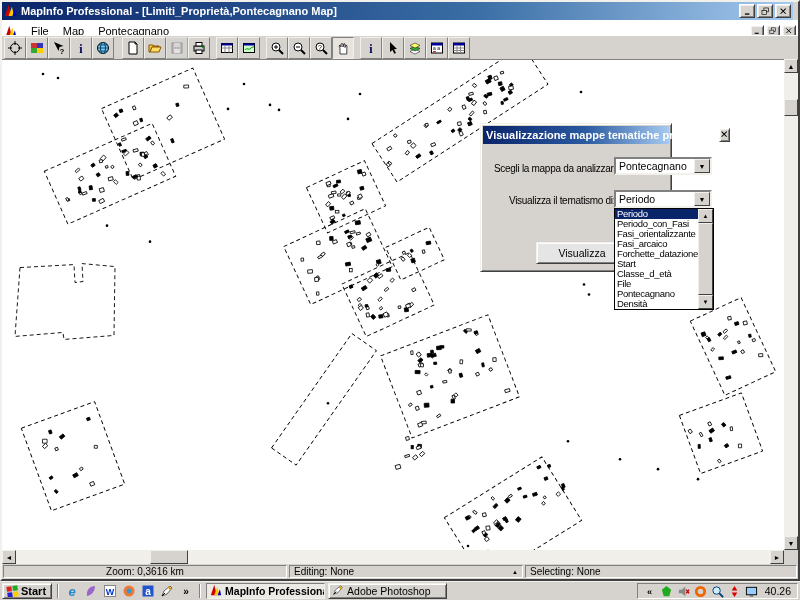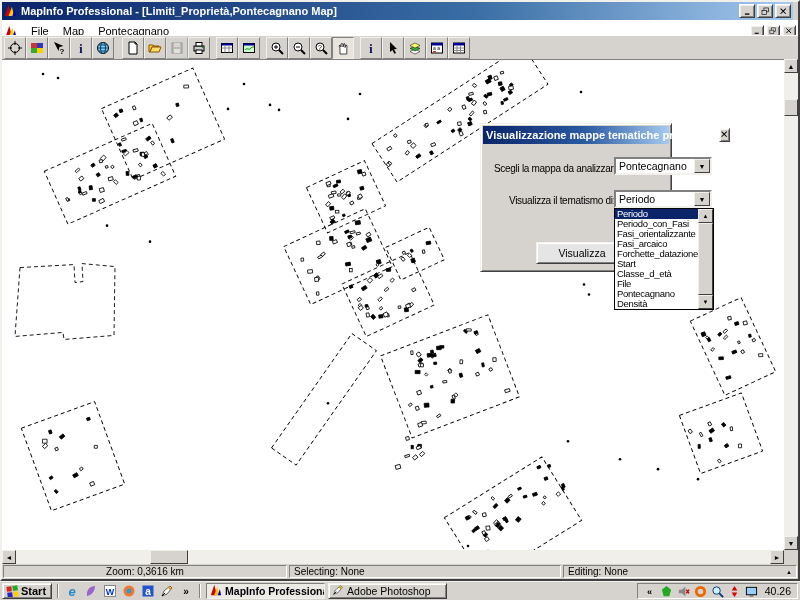--- a/index.html
+++ b/index.html
@@ -737,26 +737,26 @@
     <div id="hthumb" class="sthumb"></div>
     <span class="sbtn" style="right:0;top:0;">►</span>
   </div>
   <div id="scorner"></div>
 
   <div id="statusbar">
     <div id="sp1" class="spanel sunken">
       <span>Zoom: 0,3616 km</span>
       <span class="up">▲</span>
     </div>
-    <div id="sp3" class="spanel sunken">
-      <span>Selecting: None</span>
-    </div>
     <div id="sp2" class="spanel sunken">
       <span>Editing: None</span>
       <span class="up">▲</span>
+    </div>
+    <div id="sp3" class="spanel sunken">
+      <span>Selecting: None</span>
     </div>
   </div>
 </div>
 
 <div id="dialog">
   <div id="dlg-title">
     <span>Visualizzazione mappe tematiche predefinite</span>
     <span id="dlg-close" class="raised">
         <span class="js-icon"><svg width="9" height="9" viewBox="0 0 14 14" xmlns="http://www.w3.org/2000/svg">
             <path d="M2.5 2.5l8 8M10.5 2.5l-8 8" stroke="#000" stroke-width="1.6"></path>

